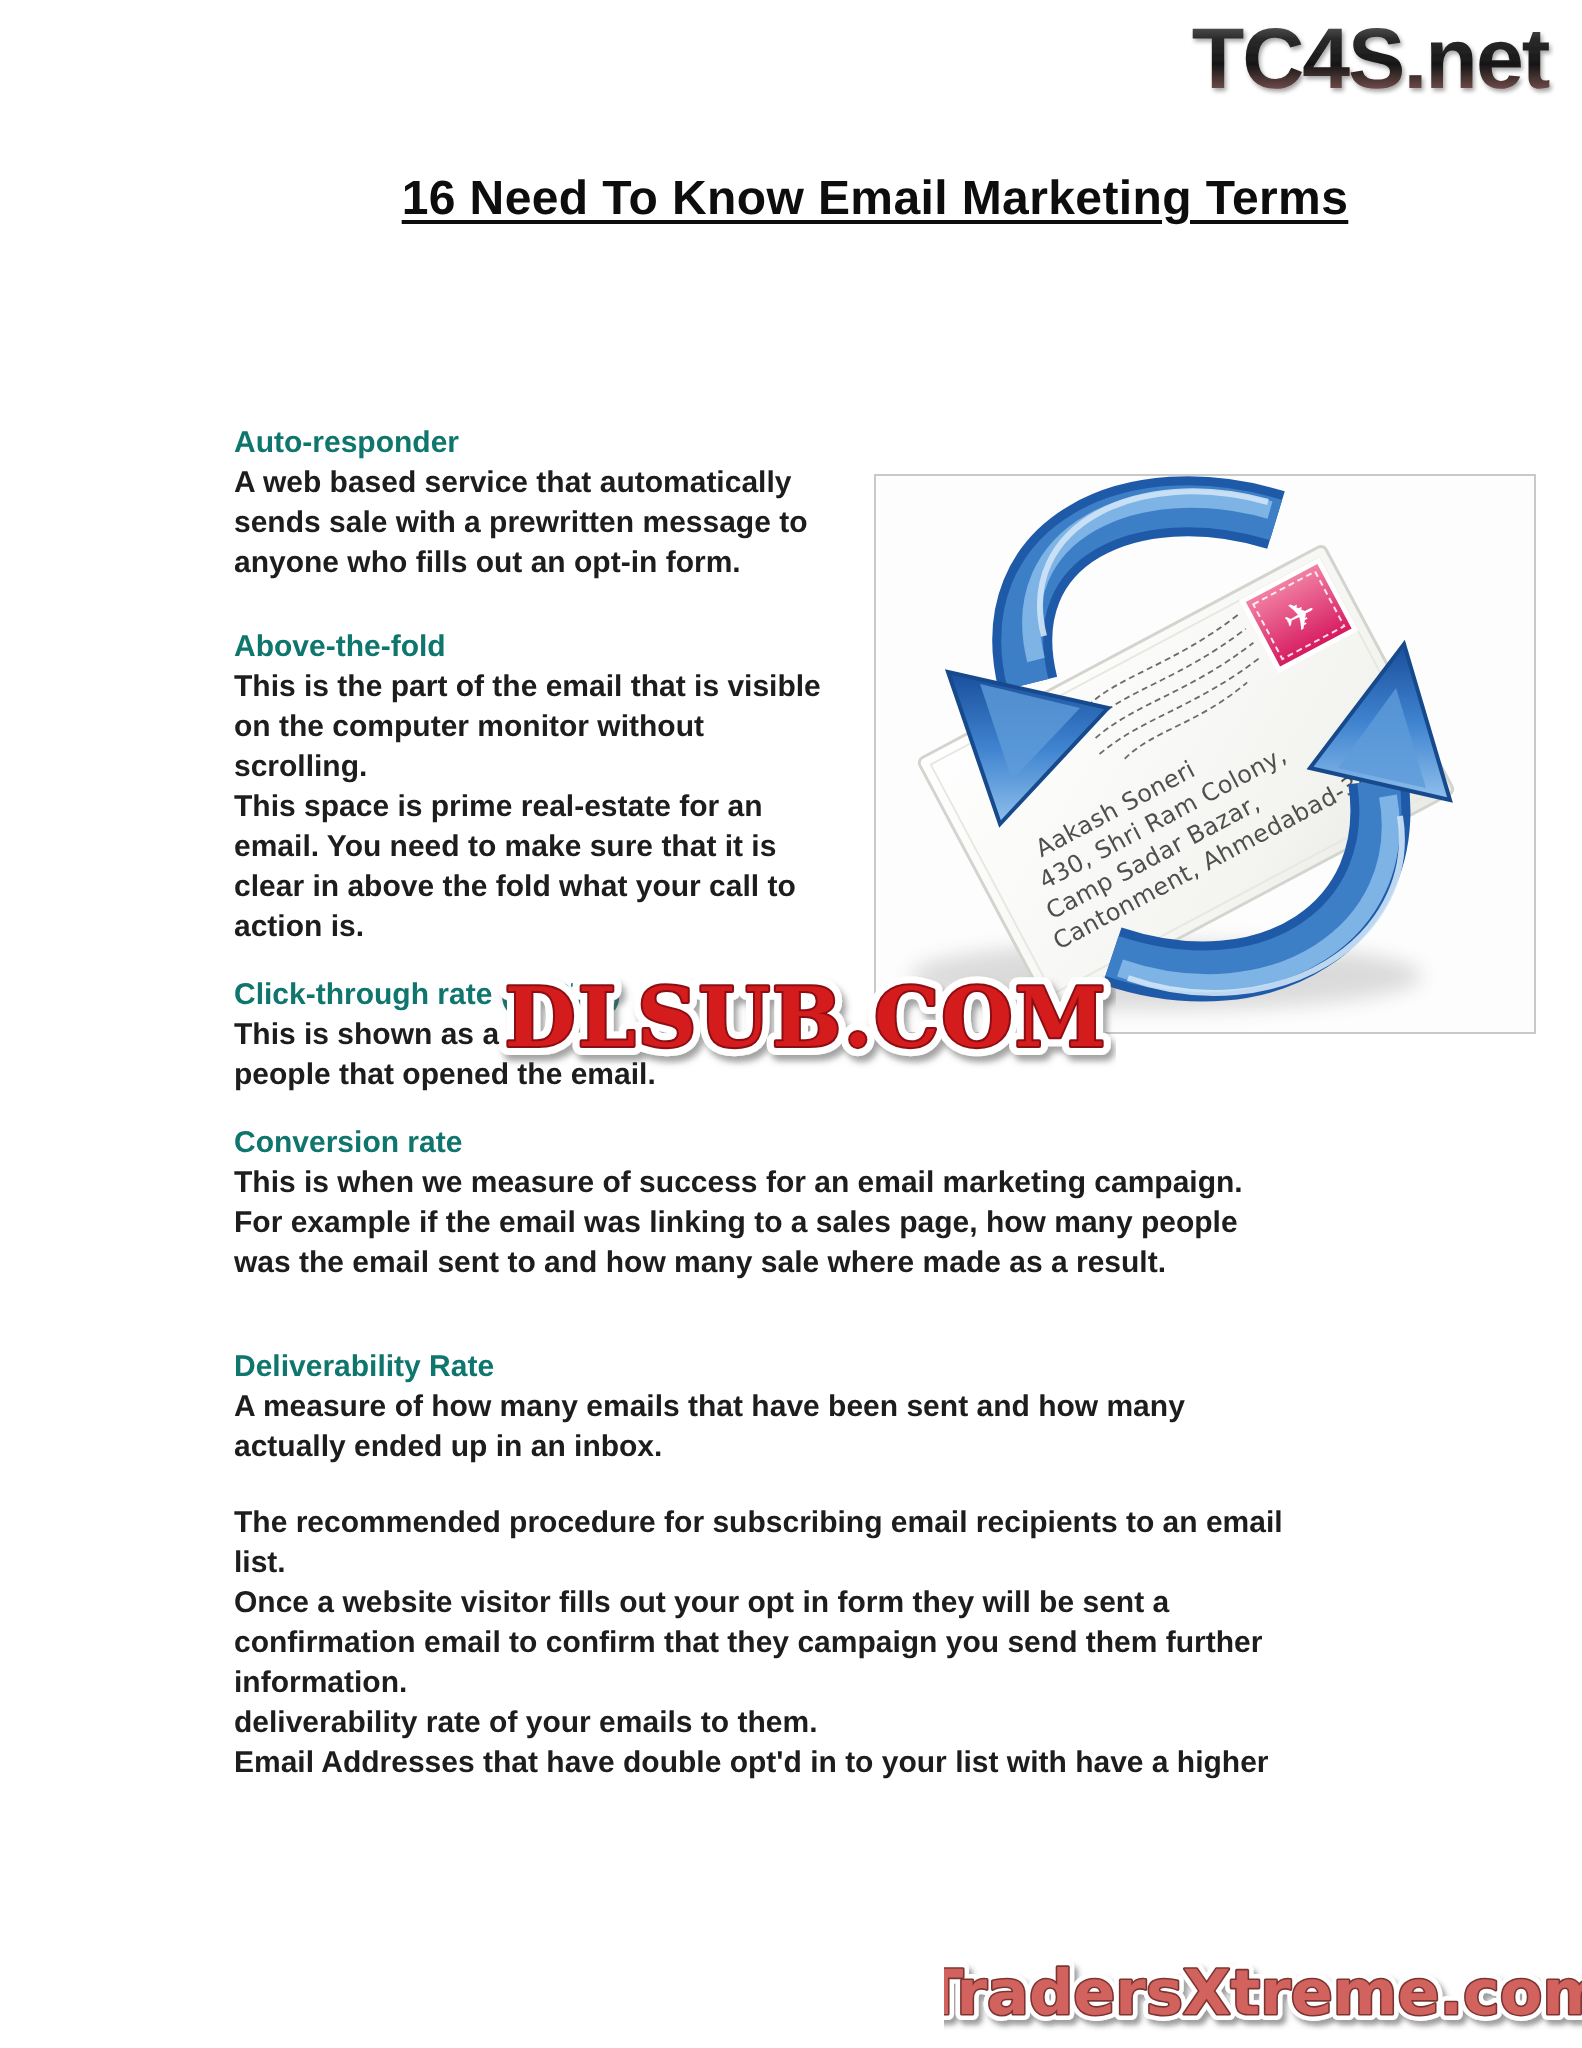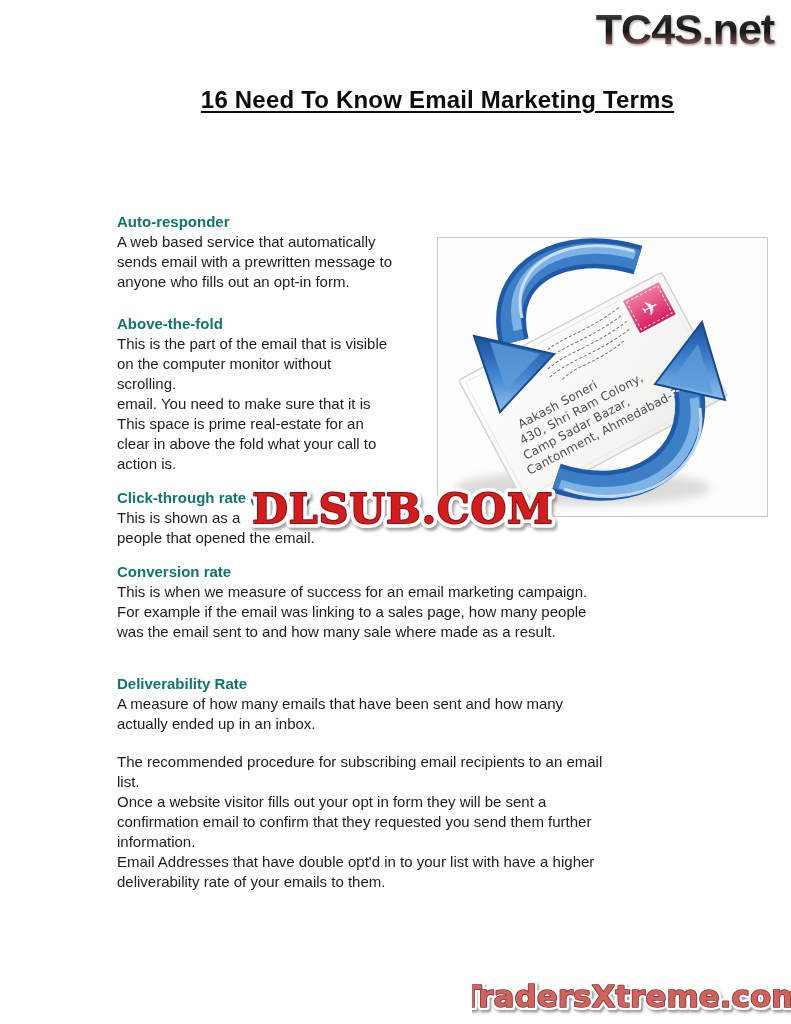--- a/index.html
+++ b/index.html
@@ -19,21 +19,21 @@
     letter-spacing:0.2px;
     margin-left:42px;
   }
   .page-title span { text-decoration:underline; text-underline-offset:3px; }
   
   .content {
     position:absolute; left:117px; top:212px; width:566px; z-index:2;
     font-size:15px; line-height:20px;
   }
   .section-heading { font-weight:bold; line-height:20px; white-space:nowrap; color:#0f766e; }
-  .line { white-space:nowrap; line-height:20px; }
+  .line { white-space:nowrap; line-height:20px;font-weight:bold; }
   .section:nth-of-type(1){ margin-bottom:22px; }
   .section:nth-of-type(2){ margin-bottom:14px; }
   .section:nth-of-type(3){ margin-bottom:14px; }
   .section:nth-of-type(4){ margin-bottom:20px; }
   .section:nth-of-type(5){ margin-bottom:18px;margin-top:32px; }
   
   .image-box {
     position:absolute; left:437px; top:237px; width:331px; height:280px;
     border:1px solid #c9c9c9; background:#fdfdfd; z-index:1;
   }
@@ -138,32 +138,32 @@
         <polygon points="231,146 275,156 260,106" fill="#5e9bd9" opacity="0.8"></polygon>
       </g>
     </svg>
   </div>
 
   <div class="content">
     <div class="section">
       <div class="section-heading">Auto-responder</div>
       <div class="section-body">
           <div class="line">A web based service that automatically</div>
-          <div class="line">sends email with a prewritten message to</div>
+          <div class="line">sends sale with a prewritten message to</div>
           <div class="line">anyone who fills out an opt-in form.</div>
         </div>
     </div>
     <div class="section">
       <div class="section-heading">Above-the-fold</div>
       <div class="section-body">
           <div class="line">This is the part of the email that is visible</div>
           <div class="line">on the computer monitor without</div>
           <div class="line">scrolling.</div>
+          <div class="line">This space is prime real-estate for an</div>
           <div class="line">email. You need to make sure that it is</div>
-          <div class="line">This space is prime real-estate for an</div>
           <div class="line">clear in above the fold what your call to</div>
           <div class="line">action is.</div>
         </div>
     </div>
     <div class="section">
       <div class="section-heading">Click-through rate (or CTR)</div>
       <div class="section-body">
           <div class="line">This is shown as a</div>
           <div class="line">people that opened the email.</div>
         </div>
@@ -181,24 +181,24 @@
       <div class="section-body">
           <div class="line">A measure of how many emails that have been sent and how many</div>
           <div class="line">actually ended up in an inbox.</div>
         </div>
     </div>
     <div class="section">
       <div class="section-body">
           <div class="line">The recommended procedure for subscribing email recipients to an email</div>
           <div class="line">list.</div>
           <div class="line">Once a website visitor fills out your opt in form they will be sent a</div>
-          <div class="line">confirmation email to confirm that they requested you send them further</div>
+          <div class="line">confirmation email to confirm that they campaign you send them further</div>
           <div class="line">information.</div>
+          <div class="line">deliverability rate of your emails to them.</div>
           <div class="line">Email Addresses that have double opt'd in to your list with have a higher</div>
-          <div class="line">deliverability rate of your emails to them.</div>
         </div>
     </div>
   </div>
 
   <div class="dlsub-watermark">
     <svg width="310" height="60" viewBox="0 0 310 60">
       <defs>
         <filter id="wmShadow" x="-20%" y="-20%" width="140%" height="140%">
           <feDropShadow dx="2" dy="3" stdDeviation="1.5" flood-color="#555555" flood-opacity="0.55"></feDropShadow>
         </filter>

